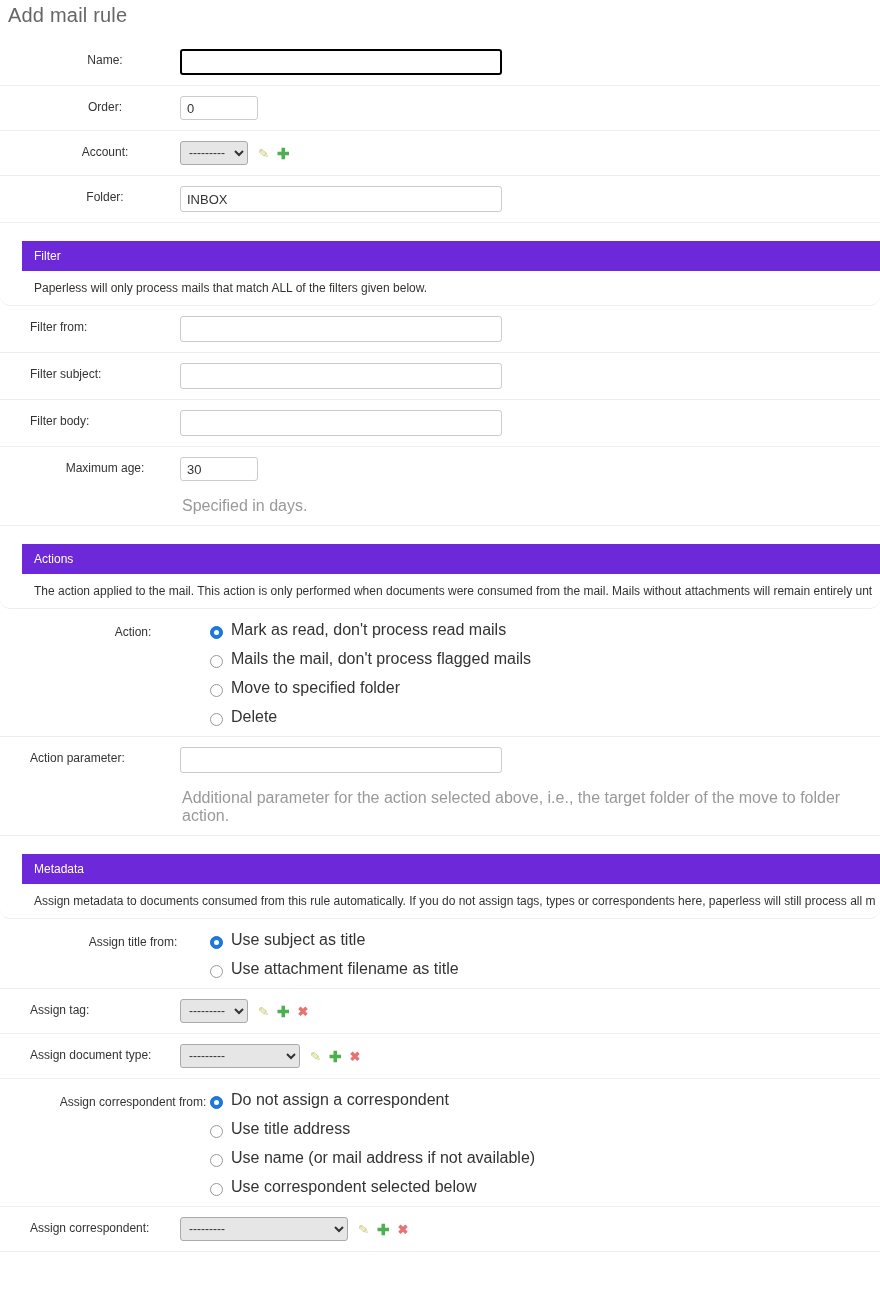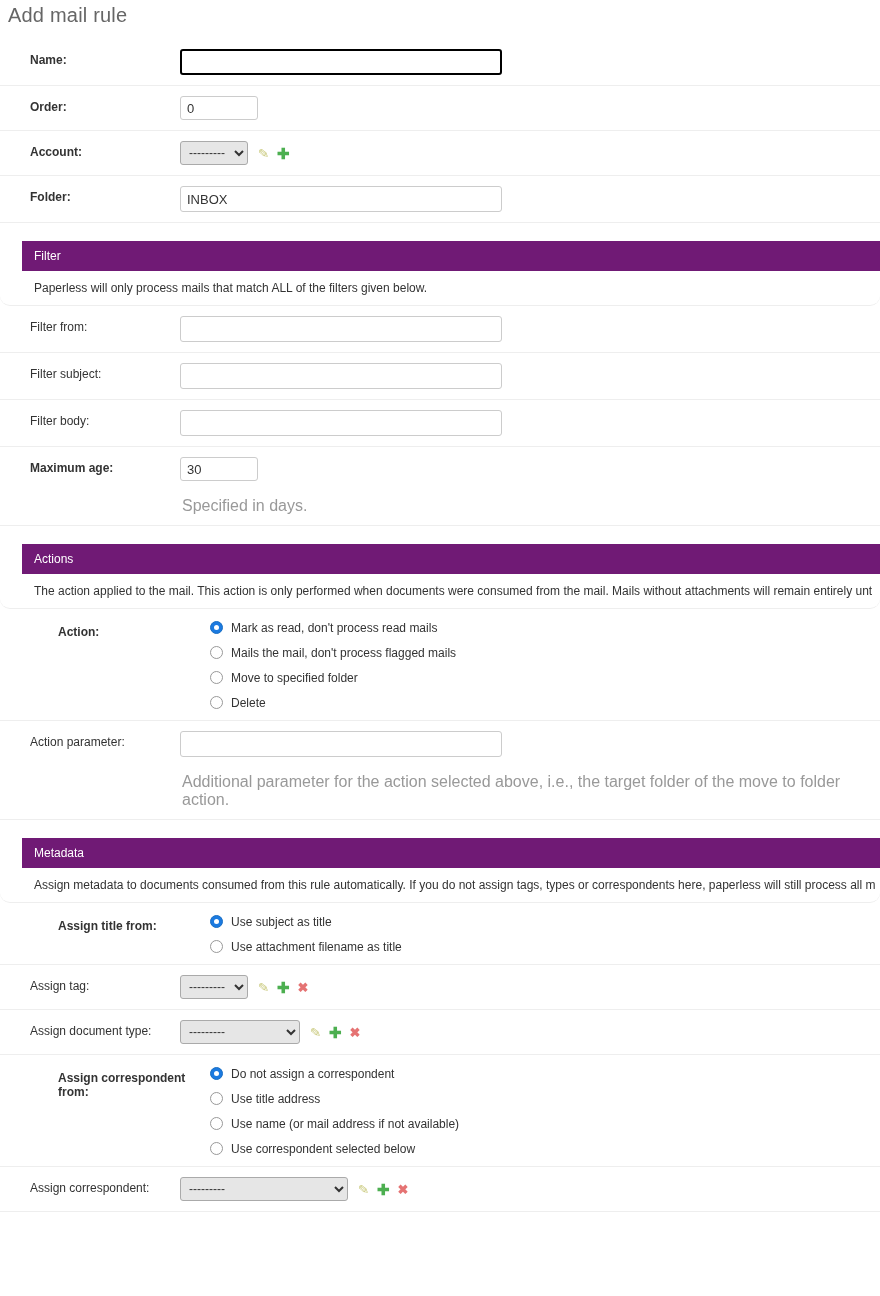--- a/index.html
+++ b/index.html
@@ -40,21 +40,21 @@
   }
   .label {
     width: 180px;
     min-width: 180px;
     padding-left: 30px;
     box-sizing: border-box;
     font-size: 12px;
     color: #333;
     padding-top: 4px;
   }
-  .label.bold { font-weight: bold; }
+  .label.bold { font-weight: normal; text-align: center; }
   .field {
     flex: 1 1 auto;
     padding-left: 0px;
   }
   input[type="text"] {
     font-family: "Liberation Sans", sans-serif;
     font-size: 13px;
     padding: 4px 6px;
     border: 1px solid #cccccc;
     border-radius: 3px;
@@ -99,21 +99,21 @@
     font-size: 13px;
     line-height: 1;
     cursor: pointer;
     display: inline-block;
   }
   .ic-pencil { color: #c8c87a; font-size: 13px; transform: rotate(-5deg); }
   .ic-plus { color: #4caf50; font-weight: bold; font-size: 15px; }
   .ic-cross { color: #e57373; font-weight: bold; font-size: 13px; }
 
   .module-head {
-    background: #701a75;
+    background: #6d28d9;
     color: #ffffff;
     font-size: 12px;
     padding: 8px 0 8px 12px;
     margin-top: 18px;
     margin-left: 22px;
     font-weight: normal;
   }
   .module-desc {
     font-size: 12px;
     color: #333;
@@ -122,23 +122,23 @@
     white-space: nowrap;
     border-radius: 10px;
   }
   .radio-list {
     display: flex;
     flex-direction: column;
     gap: 11px;
   }
   .radio-item {
     display: flex;
-    align-items: flex-start;
+    align-items: flex-end;
     gap: 8px;
-    font-size: 12px;
+    font-size: 16px;
     color: #333;
   }
   .radio {
     width: 13px;
     height: 13px;
     border-radius: 50%;
     border: 1px solid #999;
     background: #fff;
     box-sizing: border-box;
     display: inline-block;

